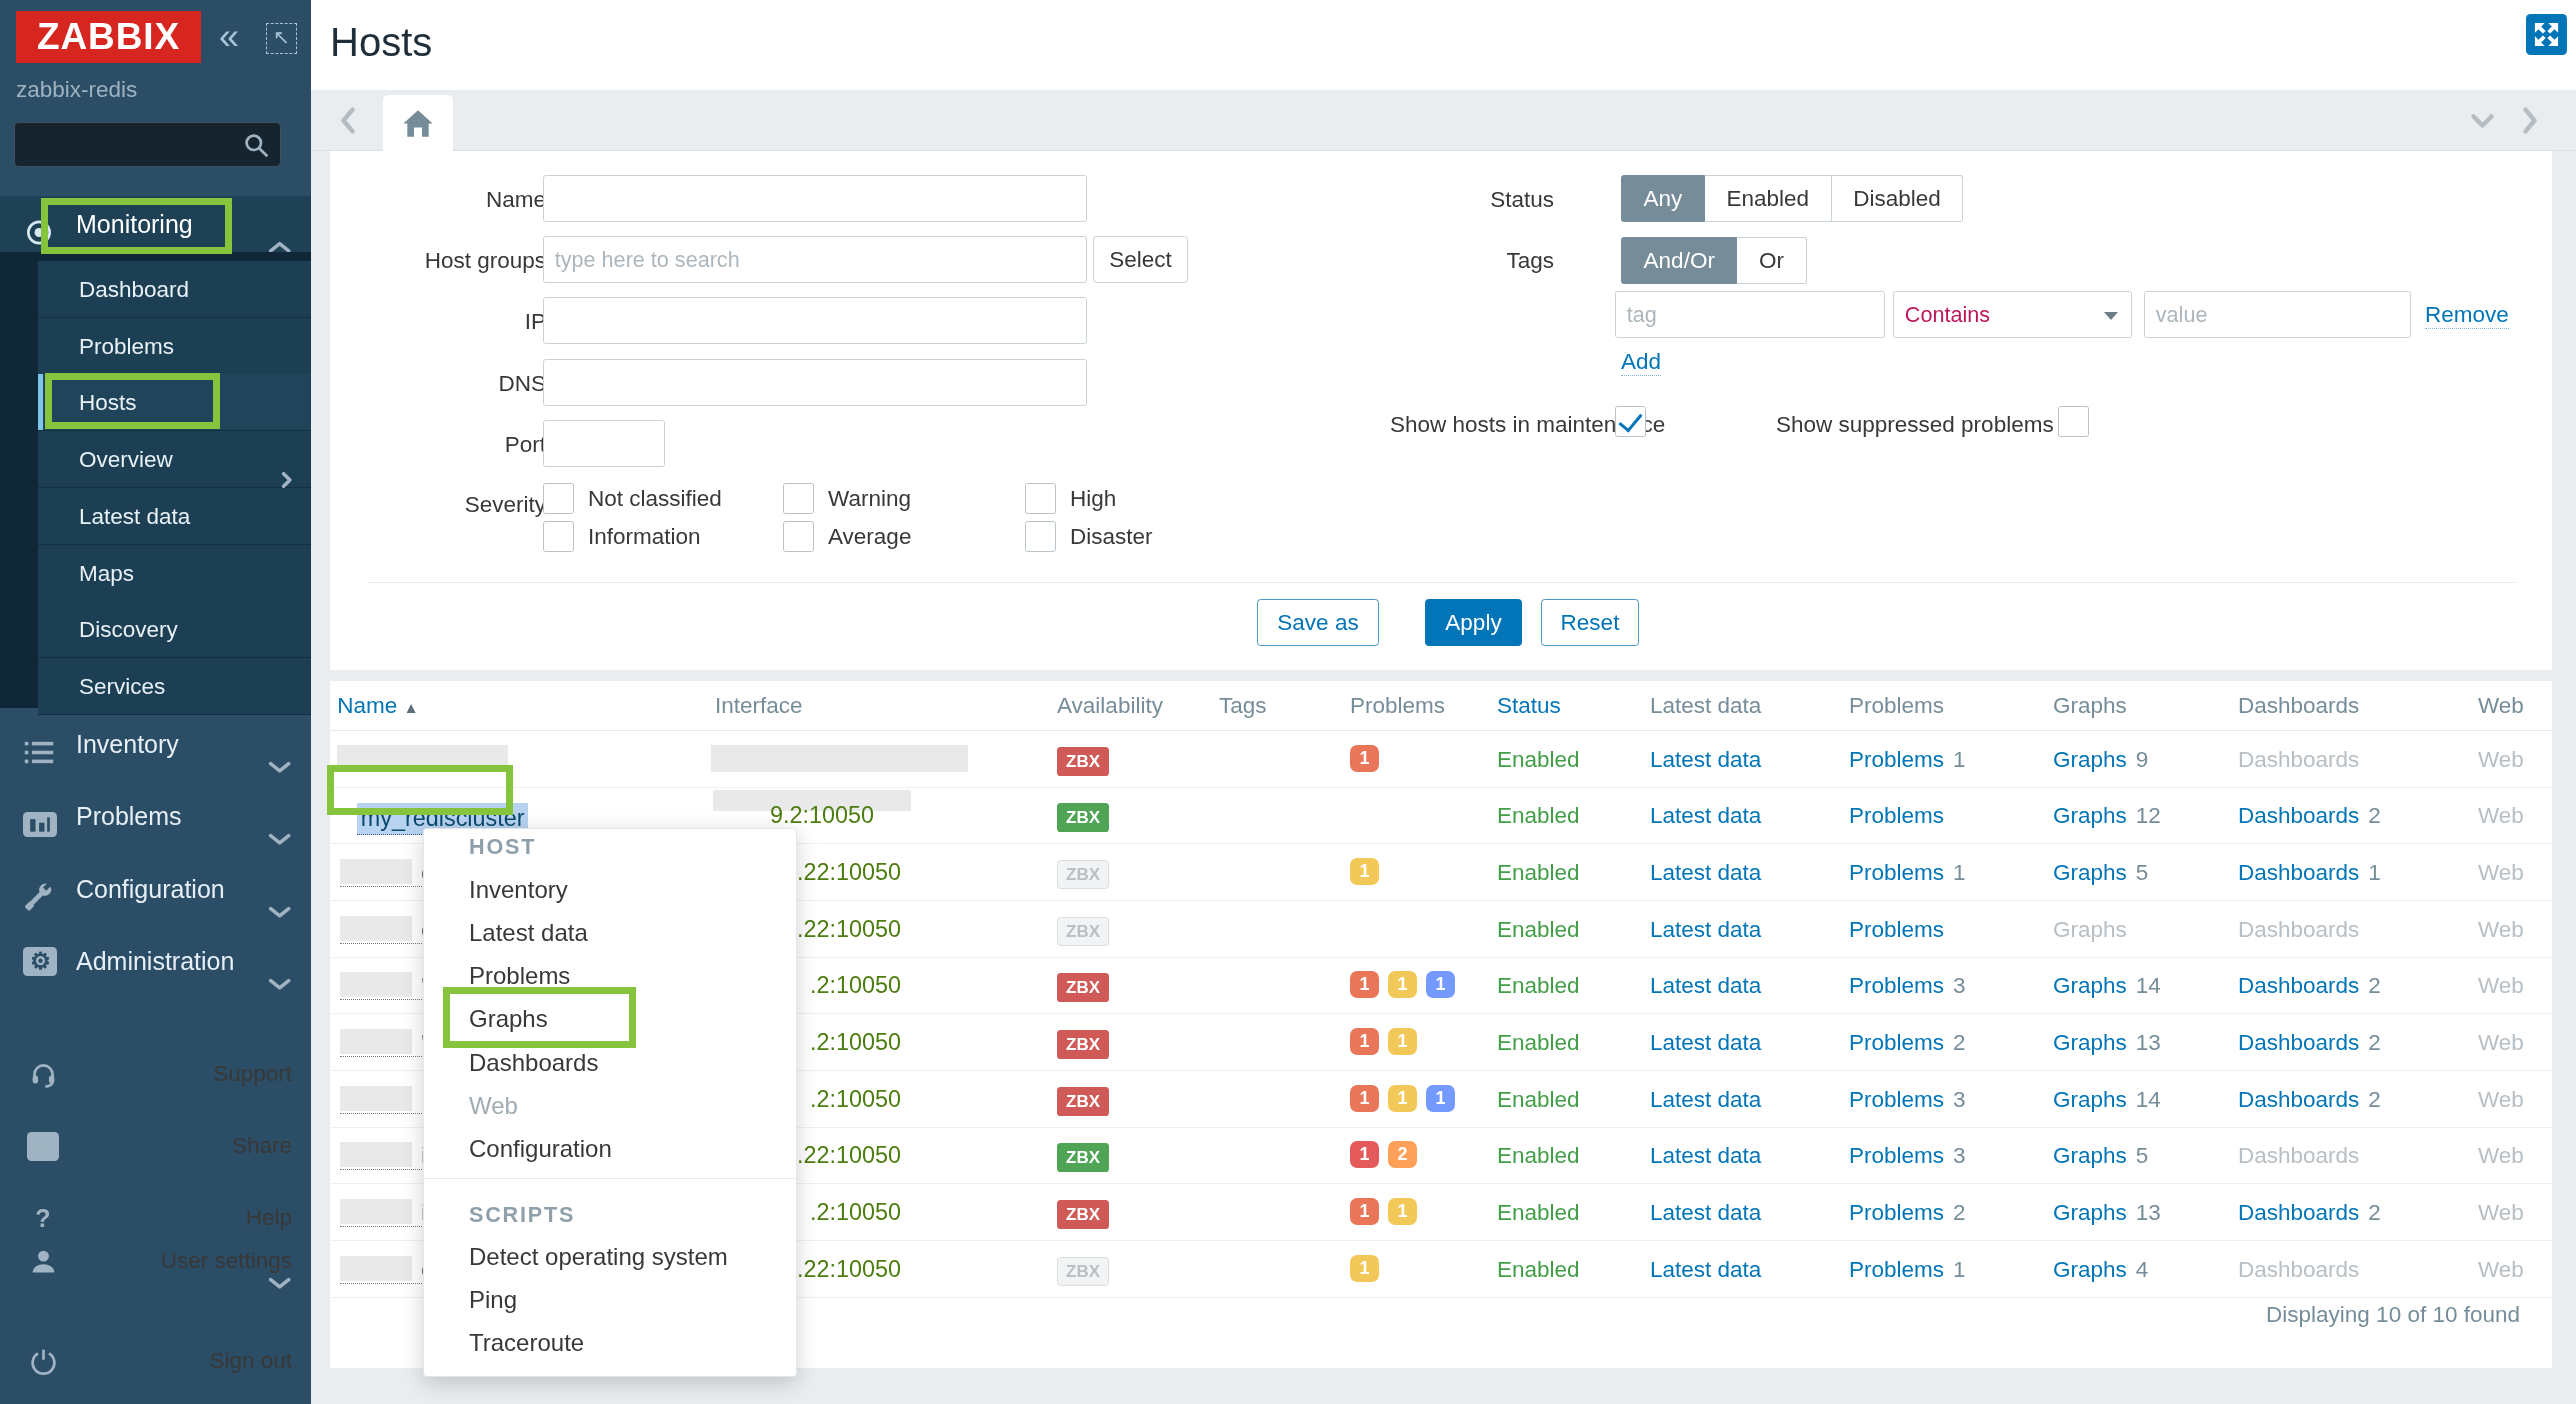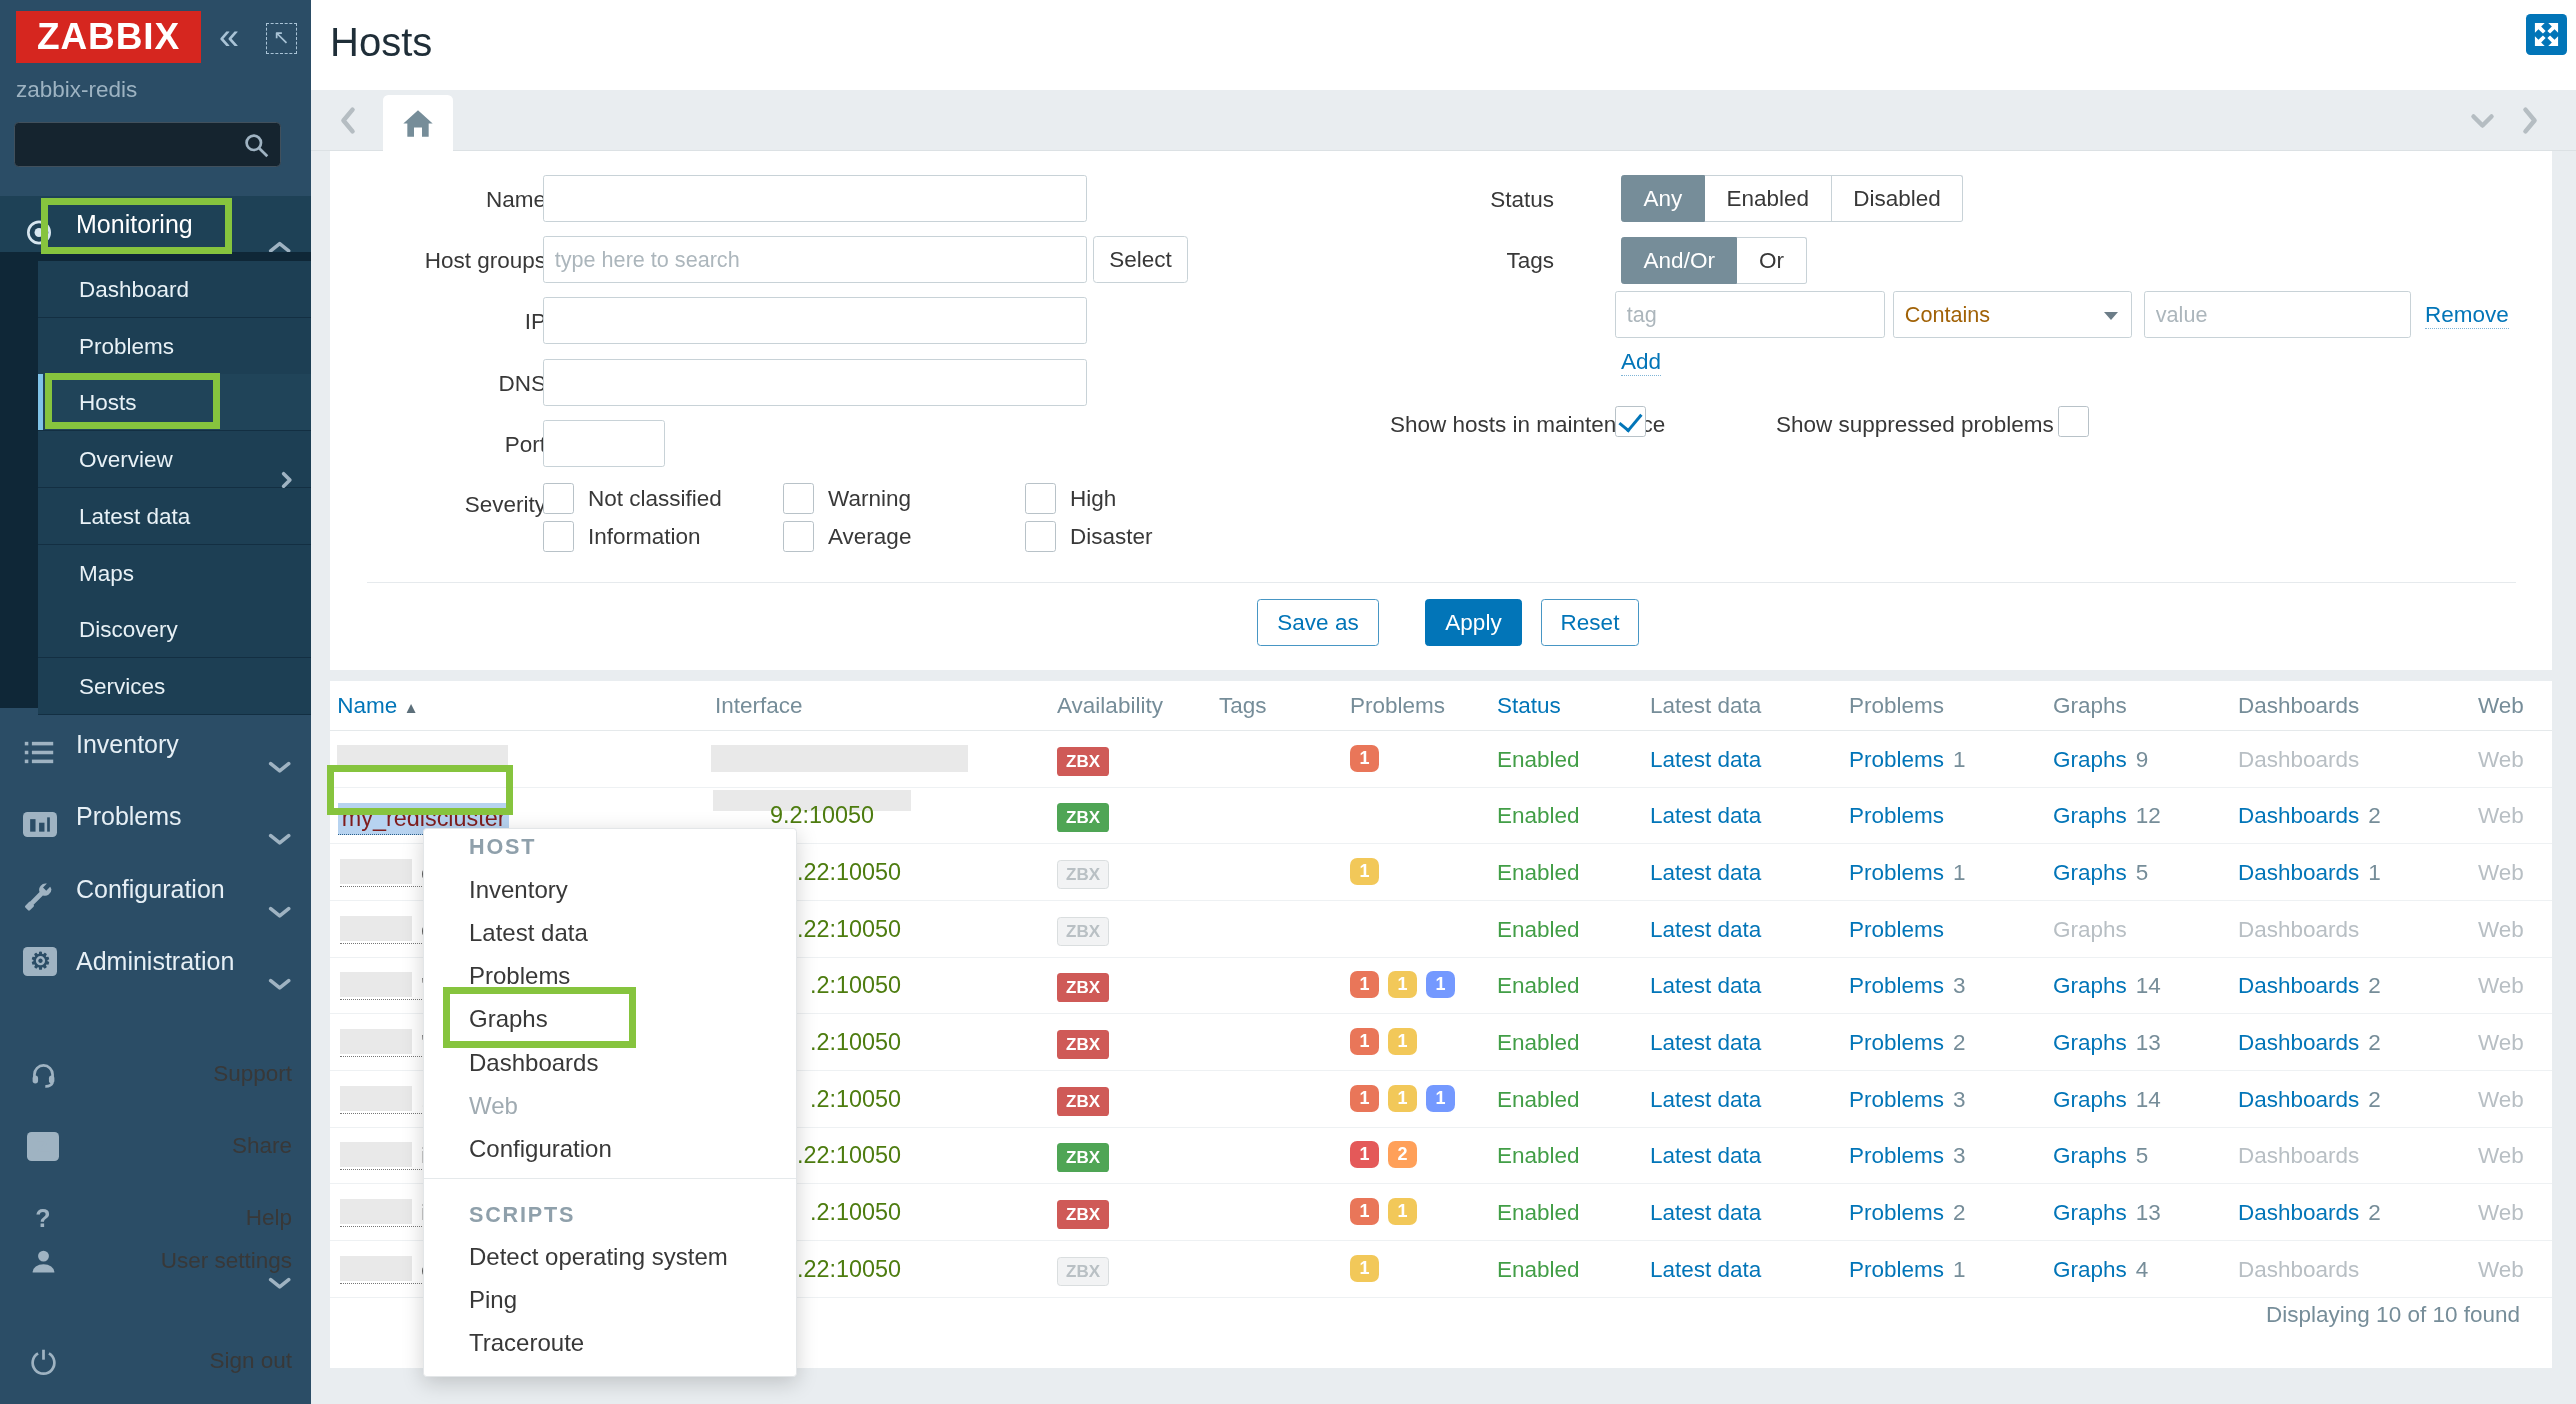--- a/index.html
+++ b/index.html
@@ -52,21 +52,21 @@
   .btn-primary{background:#0275b8;border:0.9px solid #0275b8;color:#fff;}
   .seg{position:absolute;height:32px;display:flex;}
   .seg .opt{height:47px;border:0.9px solid #c8d2d7;border-left-width:0;background:#fff;color:#383838;font-size:22.5px;line-height:45px;padding:0 21.6px;}
   .seg .opt:first-child{border-left-width:0.9px;border-radius:2.7px 0 0 2.7px;}
   .seg .opt:last-child{border-radius:0 2.7px 2.7px 0;}
   .seg .opt.on{background:#768d99;border-color:#768d99;color:#fff;}
   .cb{position:absolute;width:31px;height:31px;border:0.9px solid #b8c2c8;border-radius:2.7px;background:#fff;}
   .cb.checked::after{content:"";position:absolute;left:8px;top:1.8px;width:10px;height:19px;border:solid #0275b8;border-width:0 3.6px 3.6px 0;transform:rotate(40deg);}
   .cblabel{position:absolute;font-size:22.5px;color:#383838;}
   .alink{position:absolute;font-size:22.5px;color:#0275b8;border-bottom:1.8px dotted #7fb4d6;}
-  .fselect{position:absolute;height:47px;border:0.9px solid #c8d2d7;border-radius:2.7px;background:#fff;font-size:21.6px;color:#a16207;line-height:45px;padding:0 10.8px;}
+  .fselect{position:absolute;height:47px;border:0.9px solid #c8d2d7;border-radius:2.7px;background:#fff;font-size:21.6px;color:#be185d;line-height:45px;padding:0 10.8px;}
   .fselect .caret{position:absolute;right:12.6px;top:20px;width:0;height:0;border-left:7.2px solid transparent;border-right:7.2px solid transparent;border-top:8px solid #6c7d88;}
   #fdivider{position:absolute;left:37px;top:431px;width:2149px;height:0.9px;background:#e6eaed;}
 
   
   #tablepanel{position:absolute;left:330px;top:681px;width:2222px;height:687px;background:#fff;}
   .th{position:absolute;top:0;height:50px;line-height:50px;font-size:22.5px;color:#768d99;}
   .th.link{color:#0275b8;}
   #thead{position:absolute;left:0;top:0;width:100%;height:50px;border-bottom:1.8px solid #e5e9eb;}
   .trow{position:absolute;left:0;width:100%;height:57px;border-bottom:0.9px solid #eef1f3;}
   .cell{position:absolute;top:0;height:57px;line-height:57px;font-size:22.5px;color:#383838;}
@@ -81,21 +81,21 @@
   .zbx-green{background:#4fa555;}
   .zbx-gray{background:#f2f3f4;color:#b9c0c4;border:0.9px solid #dadedf;line-height:27px;}
   .pbadges{position:absolute;top:14.4px;height:27px;display:flex;gap:9px;}
   .pb{display:inline-block;min-width:29px;height:27px;border-radius:7.2px;color:#fff;font-size:18px;font-weight:bold;text-align:center;line-height:27px;padding:0 3.6px;}
   .pb-disaster{background:#e45959;}.pb-high{background:#e97659;}.pb-average{background:#ffa059;}
   .pb-warning{background:#f2c859;}.pb-info{background:#7499ff;}
   .nbox{position:absolute;background:#e9e9e9;}
   .ndots{position:absolute;border-top:1.8px dotted #777;}
   .nfrag{position:absolute;left:84px;top:0;height:57px;line-height:57px;font-size:22.5px;color:#383838;}
   .iffrag{position:absolute;top:0;height:57px;line-height:57px;font-size:23.4px;color:#4d7c0f;}
-  #rowsel{position:absolute;left:1px;top:16px;background:#b7d3f0;font-size:23.4px;color:#7f1d1d;border-bottom:1.8px dotted #2b5f8a;padding:0 3.6px;line-height:31px;}
+  #rowsel{position:absolute;left:20px;top:16px;background:#b7d3f0;font-size:23.4px;color:#0c4a6e;border-bottom:1.8px dotted #2b5f8a;padding:0 3.6px;line-height:31px;}
   #tfoot{position:absolute;right:32px;top:621px;font-size:22.5px;color:#768d99;}
 
   
   #ctxmenu{position:absolute;left:423px;top:828px;width:374px;height:549px;background:#fff;border:0.9px solid #e3e6e8;border-radius:3.6px;box-shadow:0 5.4px 21.6px rgba(0,0,0,0.18);z-index:50;}
   .cm-head{position:absolute;left:45px;font-size:21.6px;font-weight:bold;color:#8fa0ab;letter-spacing:1.8px;}
   .cm-item{position:absolute;left:45px;font-size:24px;color:#383838;}
   .cm-item.disabled{color:#a0abb2;}
   #cm-divider{position:absolute;left:0;top:349px;width:100%;height:0.9px;background:#e5e9eb;}
 
   

